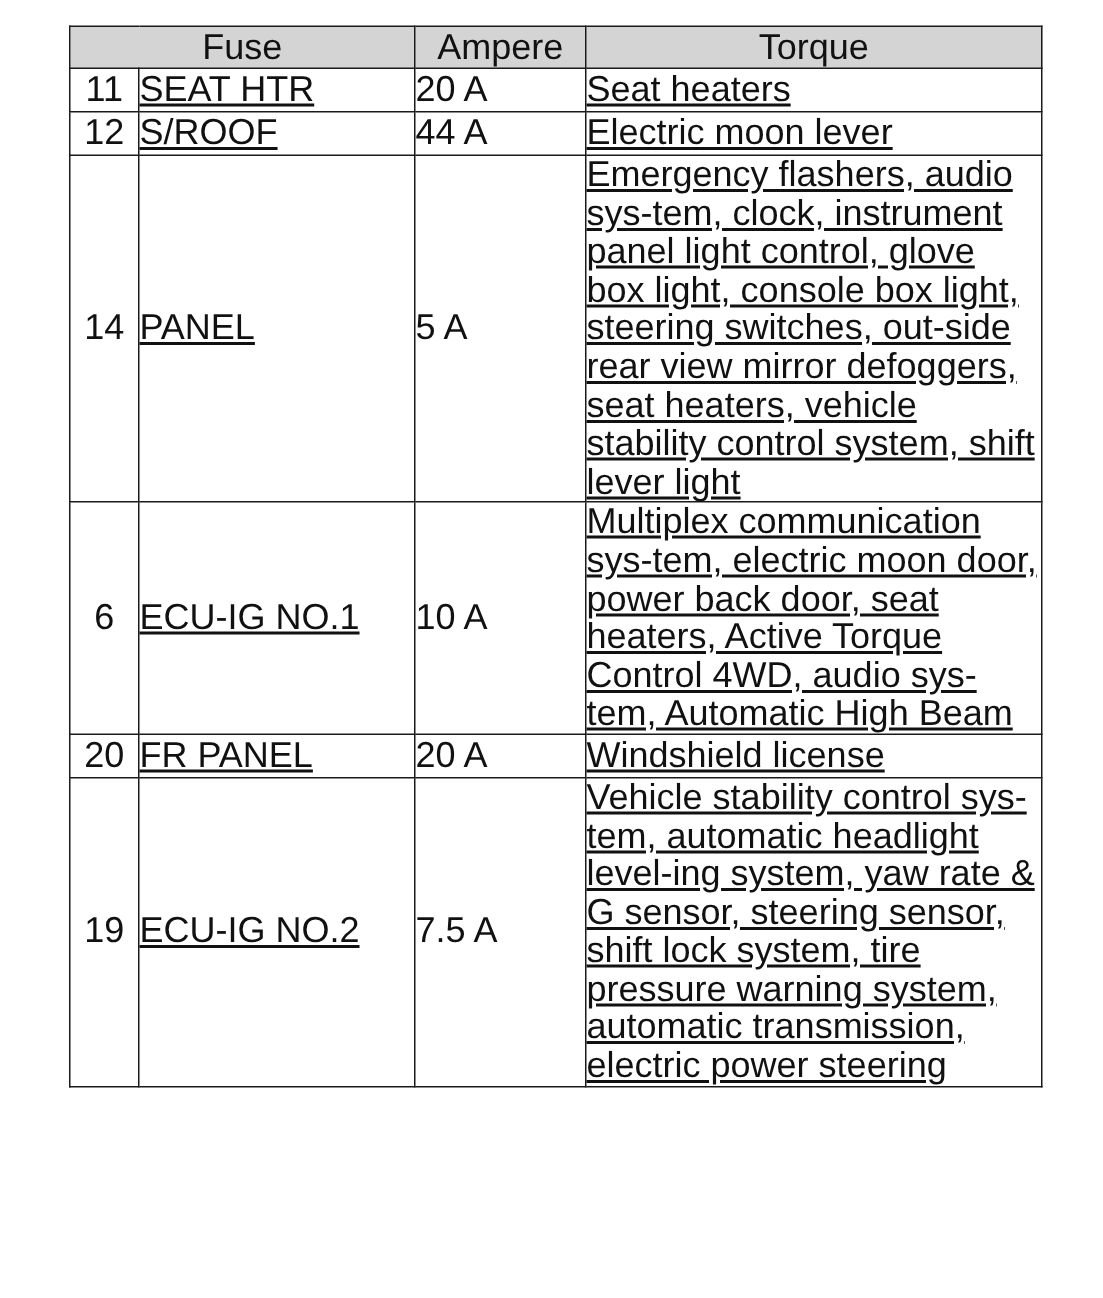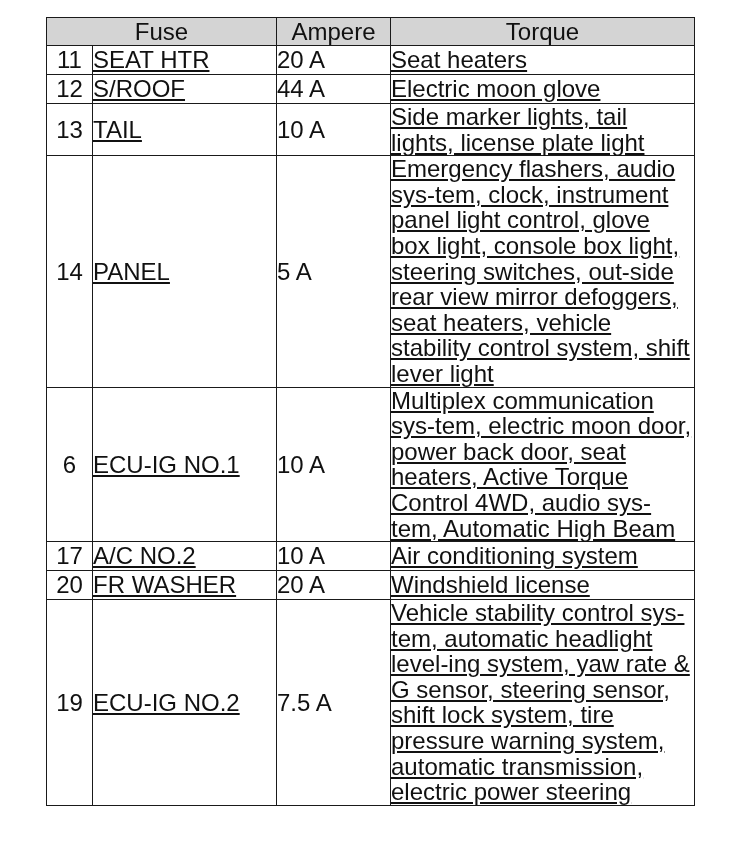--- a/index.html
+++ b/index.html
@@ -68,49 +68,37 @@
     <tr class="single">
       <td class="no">11</td>
       <td class="name">SEAT HTR</td>
       <td class="amp">20 A</td>
       <td class="circuit">Seat heaters</td>
     </tr>
     <tr class="single">
       <td class="no">12</td>
       <td class="name">S/ROOF</td>
       <td class="amp">44 A</td>
-      <td class="circuit">Electric moon glove</td>
-    </tr>
-    <tr>
-      <td class="no">13</td>
-      <td class="name">TAIL</td>
-      <td class="amp">10 A</td>
-      <td class="circuit">Side marker lights, tail lights, license plate light</td>
+      <td class="circuit">Electric moon lever</td>
     </tr>
     <tr>
       <td class="no">14</td>
       <td class="name">PANEL</td>
       <td class="amp">5 A</td>
       <td class="circuit">Emergency flashers, audio sys-tem, clock, instrument panel light control, glove box light, console box light, steering switches, out-side rear view mirror defoggers, seat heaters, vehicle stability control system, shift lever light</td>
     </tr>
     <tr>
       <td class="no">6</td>
       <td class="name">ECU-IG NO.1</td>
       <td class="amp">10 A</td>
       <td class="circuit">Multiplex communication sys-tem, electric moon door, power back door, seat heaters, Active Torque Control 4WD, audio sys-tem, Automatic High Beam</td>
     </tr>
     <tr class="single">
-      <td class="no">17</td>
-      <td class="name">A/C NO.2</td>
-      <td class="amp">10 A</td>
-      <td class="circuit">Air conditioning system</td>
-    </tr>
-    <tr class="single">
       <td class="no">20</td>
-      <td class="name">FR WASHER</td>
+      <td class="name">FR PANEL</td>
       <td class="amp">20 A</td>
       <td class="circuit">Windshield license</td>
     </tr>
     <tr>
       <td class="no">19</td>
       <td class="name">ECU-IG NO.2</td>
       <td class="amp">7.5 A</td>
       <td class="circuit">Vehicle stability control sys-tem, automatic headlight level-ing system, yaw rate &amp; G sensor, steering sensor, shift lock system, tire pressure warning system, automatic transmission, electric power steering</td>
     </tr>
   </tbody>

